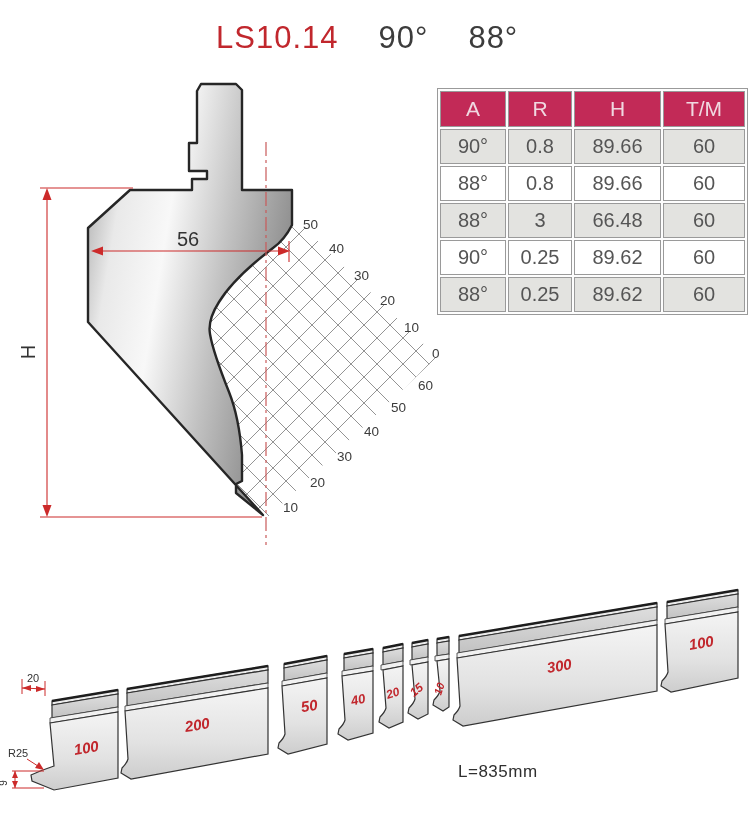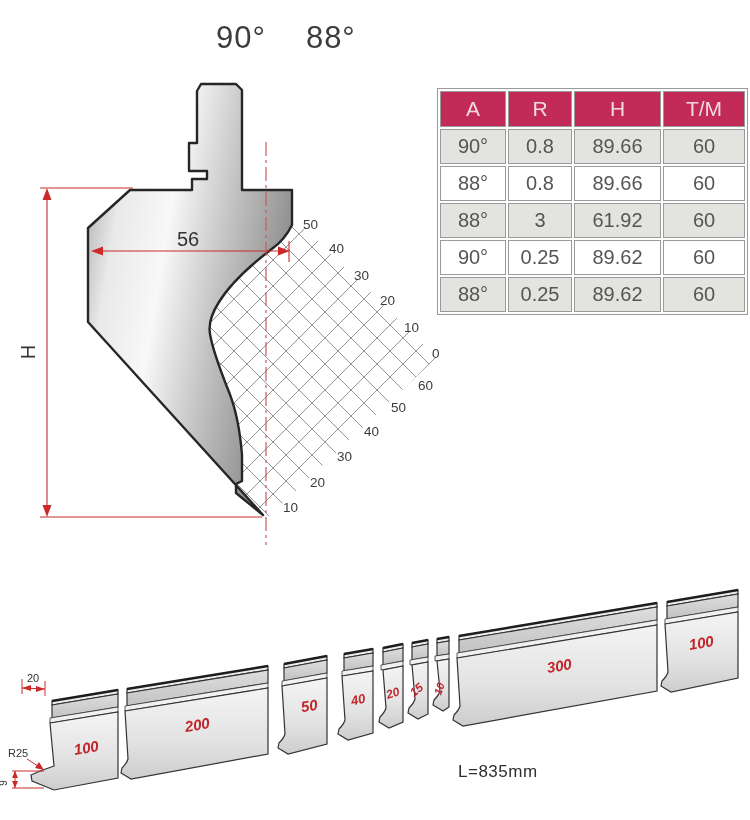--- a/index.html
+++ b/index.html
@@ -26,20 +26,21 @@
   .dimtext{font-size:20px;fill:#333;}
   .seglab{fill:#c1272d;font-style:italic;font-weight:bold;}
   .smalldim{font-size:11px;fill:#333;}
 </style>
 </head>
 <body>
 
 <div class="canvas">
 
   <div class="title">
+    <span class="model">LS10.14</span>
     <span class="angle">90°</span>
     <span class="angle">88°</span>
   </div>
 
   <svg class="main" width="460" height="570" viewBox="0 0 460 570">
     <defs>
       <linearGradient id="gPunch" x1="0" y1="0" x2="1" y2="0.35">
         <stop offset="0" stop-color="#9a9a9a"></stop>
         <stop offset="0.22" stop-color="#e9e9e9"></stop>
         <stop offset="0.45" stop-color="#f8f8f8"></stop>
@@ -111,21 +112,21 @@
       </tr>
       <tr>
         <td>88°</td>
         <td>0.8</td>
         <td>89.66</td>
         <td>60</td>
       </tr>
       <tr>
         <td>88°</td>
         <td>3</td>
-        <td>61.92</td>
+        <td>66.48</td>
         <td>60</td>
       </tr>
       <tr>
         <td>90°</td>
         <td>0.25</td>
         <td>89.62</td>
         <td>60</td>
       </tr>
       <tr>
         <td>88°</td>

